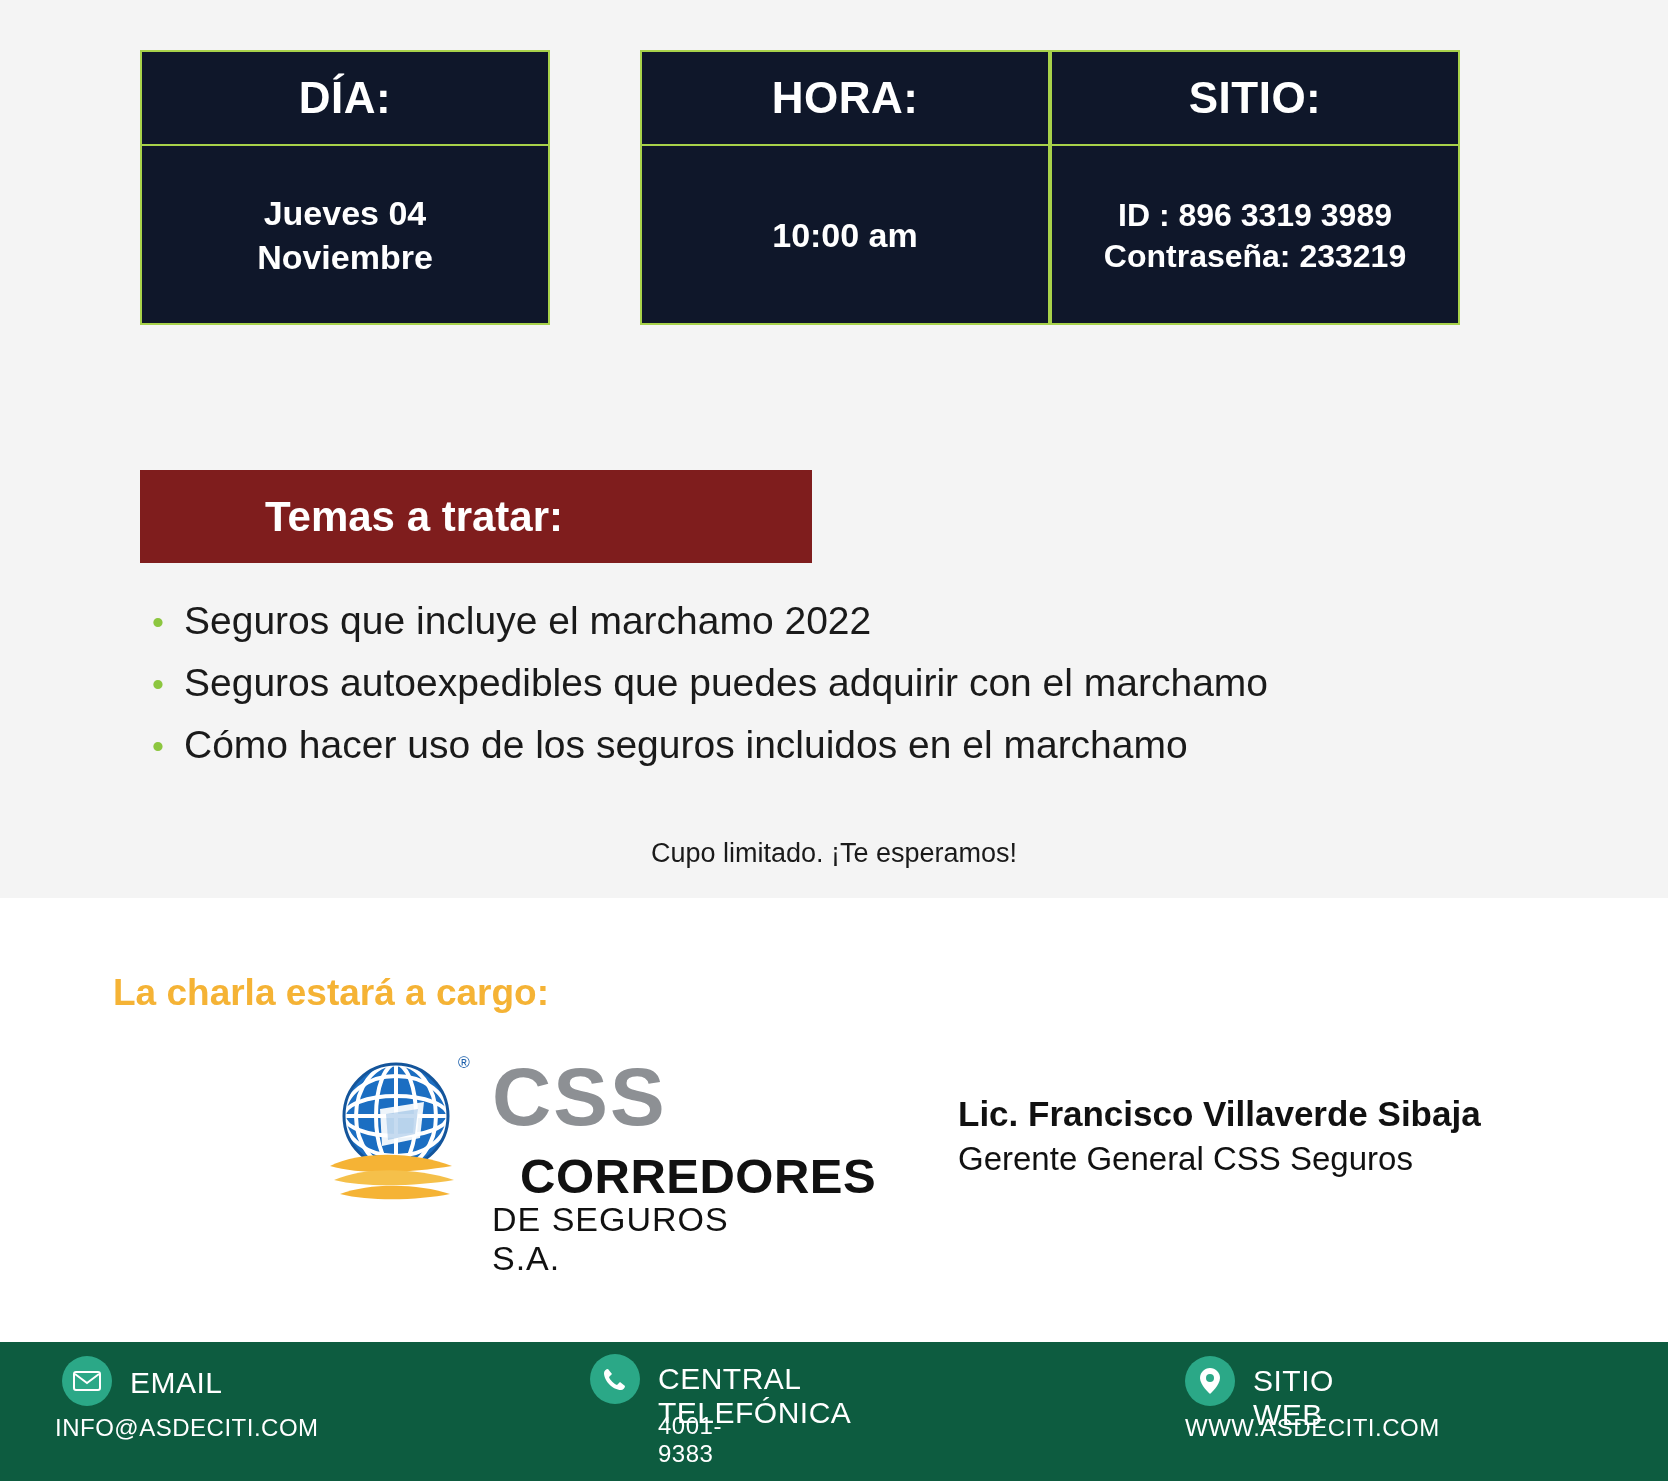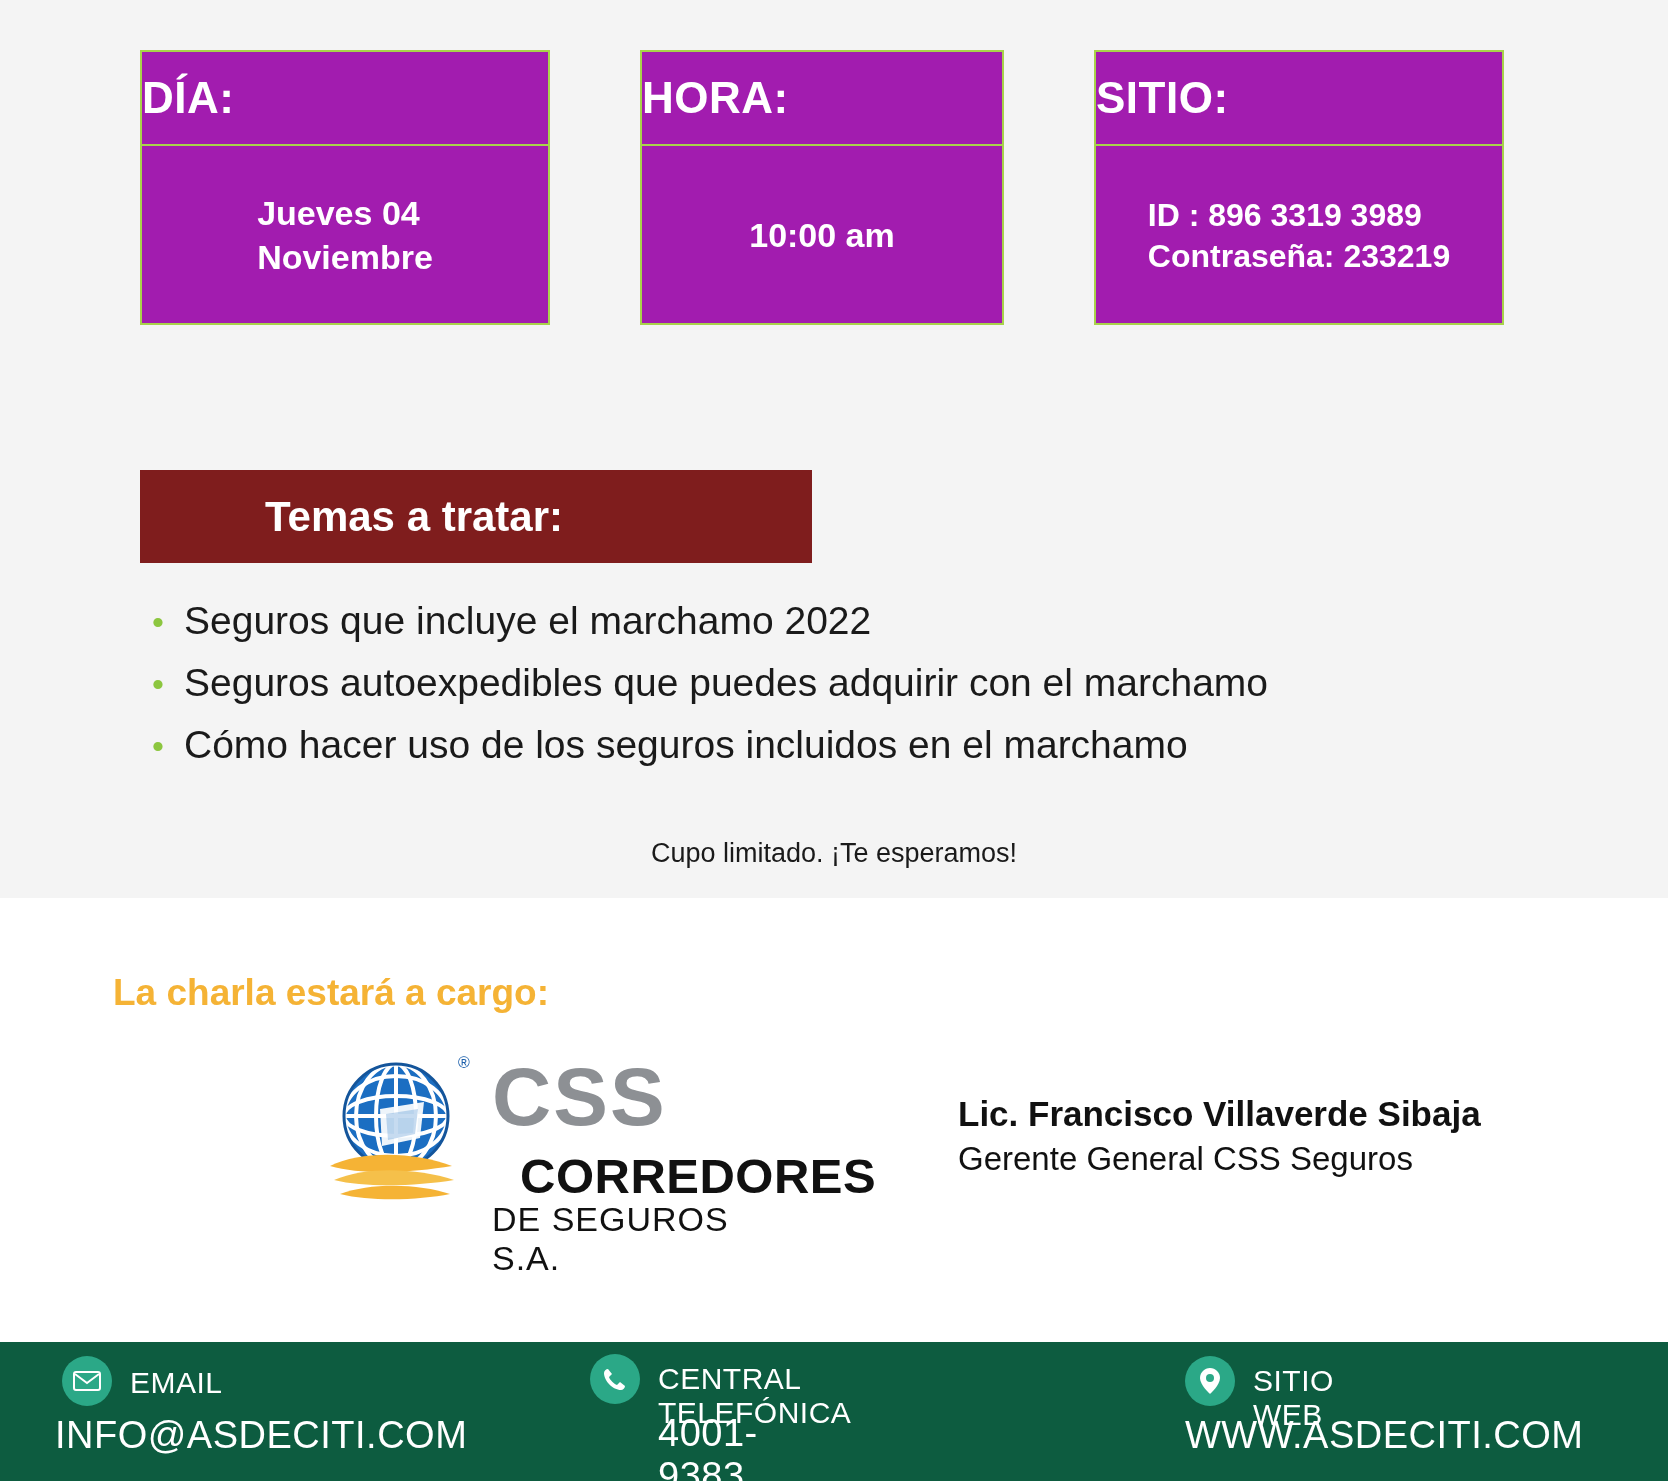--- a/index.html
+++ b/index.html
@@ -32,28 +32,28 @@
   
   .info-boxes {
     position: absolute;
     left: 140px;
     top: 50px;
     width: 1410px;
     display: flex;
     gap: 0;
   }
   .info-box {
-    background: #a21caf;
+    background: #0f172a;
     border: 2px solid #a8d24a;
     box-sizing: border-box;
-    text-align: left;
+    text-align: center;
     color: #ffffff;
   }
   .box-day   { width: 410px; height: 275px; margin-right: 90px; }
-  .box-hour  { width: 364px; height: 275px; margin-right: 90px; }
+  .box-hour  { width: 410px; height: 275px; }
   .box-zoom  { width: 410px; height: 275px; }
 
   .info-box .head {
     height: 92px;
     line-height: 92px;
     font-size: 44px;
     font-weight: bold;
     border-bottom: 2px solid #a8d24a;
     letter-spacing: 0.5px;
   }
@@ -239,21 +239,21 @@
   }
   .foot-icon svg { display: block; }
   .foot-label {
     position: absolute;
     font-size: 30px;
     letter-spacing: 0.5px;
     color: #ffffff;
   }
   .foot-value {
     position: absolute;
-    font-size: 38px;
+    font-size: 24px;
     letter-spacing: 0.5px;
     color: #ffffff;
   }
 
   
   .g-email .foot-icon  { left: 62px;  top: 14px; }
   .g-email .foot-label { left: 130px; top: 24px; }
   .g-email .foot-value { left: 55px;  top: 72px; }
   
   .g-phone .foot-icon  { left: 590px; top: 12px; }

